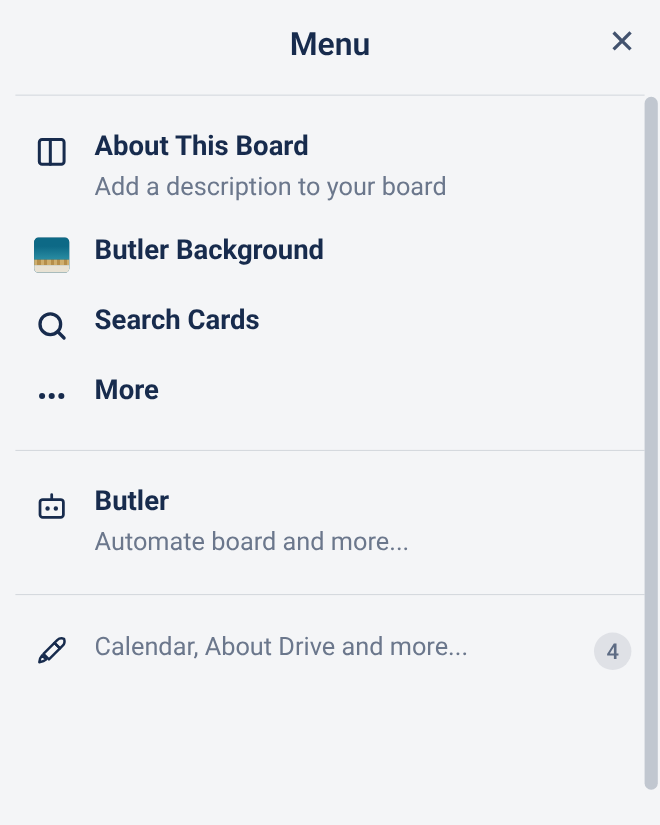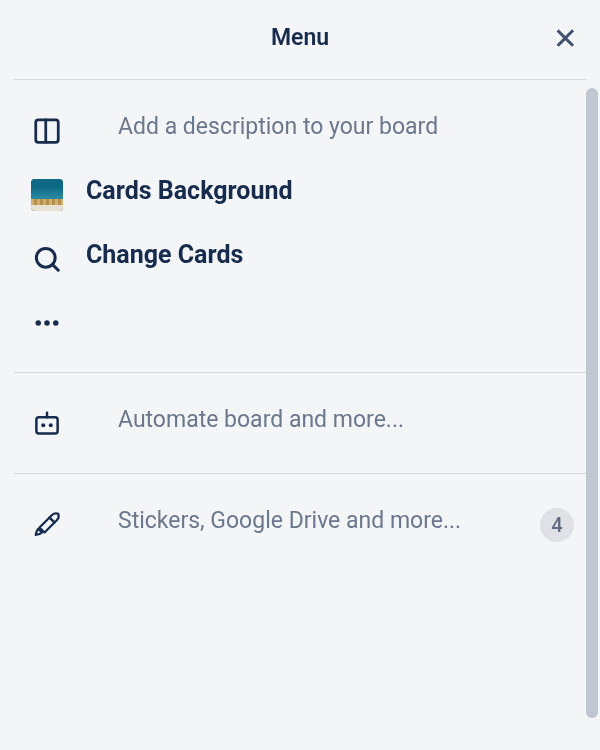--- a/index.html
+++ b/index.html
@@ -24,21 +24,21 @@
       position: relative;
     }
     .header {
       display: flex;
       align-items: center;
       justify-content: center;
       position: relative;
       padding: 24px 20px 28px 20px;
     }
     .header-title {
-      font-size: 23px;
+      font-size: 29px;
       font-weight: 600;
       color: #172b4d;
     }
     .close-btn {
       position: absolute;
       right: 22px;
       top: 24px;
       font-size: 30px;
       color: #42526e;
       cursor: pointer;
@@ -83,21 +83,20 @@
       font-size: 25px;
       font-weight: 700;
       color: #172b4d;
       line-height: 1.2;
     }
     .item-sub {
       font-size: 23px;
       font-weight: 400;
       color: #6b778c;
       line-height: 1.3;
-      margin-left: 32px;
     }
     .bg-thumb {
       width: 32px;
       height: 32px;
       border-radius: 4px;
       overflow: hidden;
       background: #0f5b78;
       display: flex;
       flex-direction: column;
     }
@@ -159,93 +158,98 @@
   <div class="section">
 
     <div class="menu-item">
       <div class="icon-slot">
         <svg width="30" height="30" viewBox="0 0 24 24" fill="none" stroke="currentColor" stroke-width="2.2" stroke-linecap="round" stroke-linejoin="round">
           <rect x="3" y="3" width="18" height="18" rx="2"></rect>
           <line x1="11" y1="3" x2="11" y2="21"></line>
         </svg>
       </div>
       <div class="texts">
+        <div class="item-title">About This Board</div>
         <div class="item-sub">Add a description to your board</div>
       </div>
     </div>
 
     <div class="menu-item">
       <div class="icon-slot">
         <div class="bg-thumb">
           <div class="top"></div>
           <div class="mid"></div>
           <div class="bot"></div>
         </div>
       </div>
       <div class="texts">
-        <div class="item-title">Cards Background</div>
+        <div class="item-title">Butler Background</div>
       </div>
     </div>
 
     <div class="menu-item">
       <div class="icon-slot">
         <svg width="30" height="30" viewBox="0 0 24 24" fill="none" stroke="currentColor" stroke-width="2.4" stroke-linecap="round" stroke-linejoin="round">
           <circle cx="11" cy="11" r="7.5"></circle>
           <line x1="21" y1="21" x2="16.5" y2="16.5"></line>
         </svg>
       </div>
       <div class="texts">
-        <div class="item-title">Change Cards</div>
+        <div class="item-title">Search Cards</div>
       </div>
     </div>
 
 
     <div class="menu-item">
       <div class="icon-slot">
         <svg width="30" height="30" viewBox="0 0 24 24" fill="currentColor">
           <circle cx="5" cy="12" r="2.2"></circle>
           <circle cx="12" cy="12" r="2.2"></circle>
           <circle cx="19" cy="12" r="2.2"></circle>
         </svg>
+      </div>
+      <div class="texts">
+        <div class="item-title">More</div>
       </div>
     </div>
 
   </div>
 
   <hr class="divider">
 
   <div class="section">
     <div class="menu-item">
       <div class="icon-slot">
         <svg width="30" height="30" viewBox="0 0 24 24" fill="none" stroke="currentColor" stroke-width="2" stroke-linecap="round" stroke-linejoin="round">
           <rect x="3.5" y="6.5" width="17" height="13" rx="2"></rect>
           <circle cx="9" cy="13" r="1.6" fill="currentColor" stroke="none"></circle>
           <circle cx="15" cy="13" r="1.6" fill="currentColor" stroke="none"></circle>
           <line x1="12" y1="3" x2="12" y2="6.5"></line>
         </svg>
       </div>
       <div class="texts">
+        <div class="item-title">Butler</div>
         <div class="item-sub">Automate board and more...</div>
       </div>
     </div>
   </div>
 
   <hr class="divider">
 
   <div class="section">
     <div class="menu-item">
       <div class="icon-slot">
         <svg width="30" height="30" viewBox="0 0 24 24" fill="none" stroke="currentColor" stroke-width="1.8" stroke-linecap="round" stroke-linejoin="round">
           <path d="M5 15c-1.5 1.5-2 5-2 5s3.5-.5 5-2l-3-3z"></path>
           <path d="M14 6l4 4-8 8-4-4 8-8z"></path>
           <path d="M16 4c2-2 5-1 5-1s1 3-1 5l-2 2-4-4 2-2z"></path>
         </svg>
       </div>
       <div class="texts">
-        <div class="item-sub">Stickers, Google Drive and more...</div>
+        <div class="item-sub">Calendar, About Drive and more...</div>
       </div>
       <div class="badge">4</div>
     </div>
   </div>
 
   <div class="scrollbar"></div>
 
 </div>
 
 </body></html>

